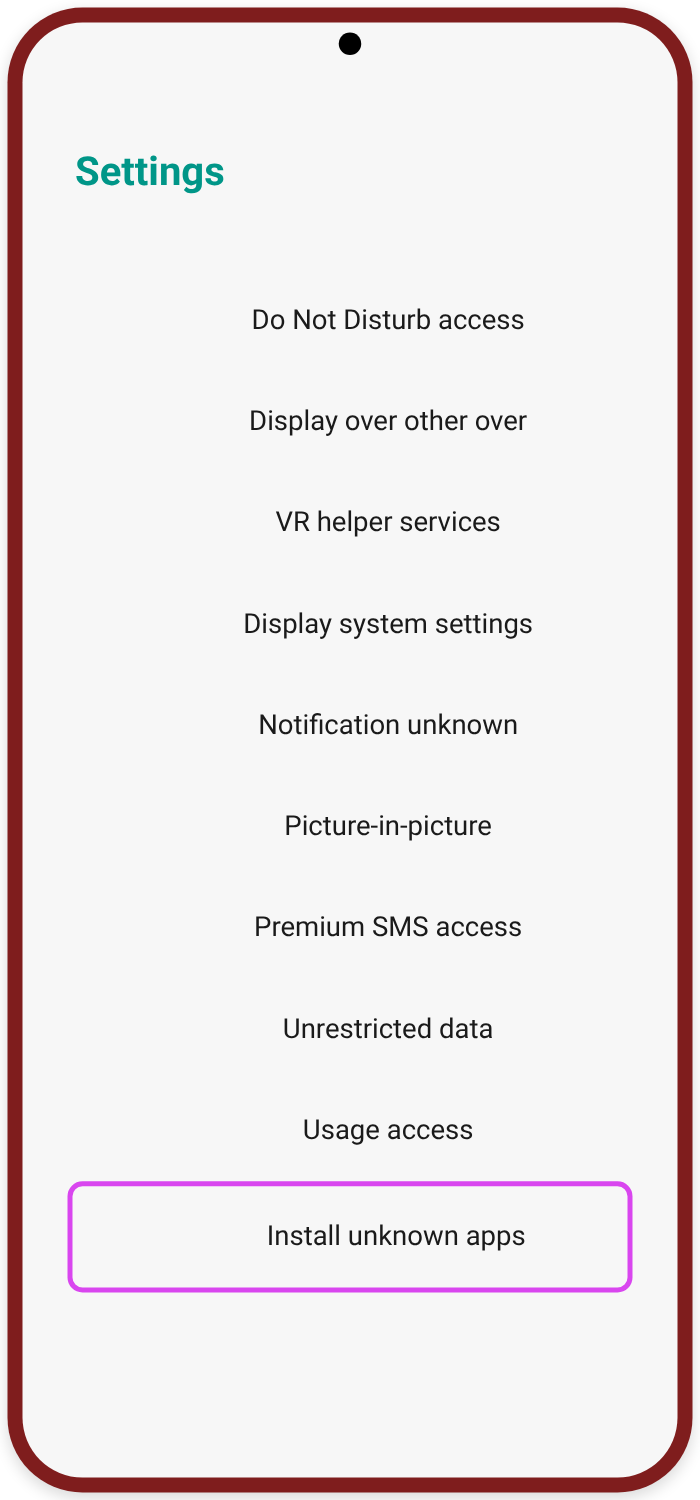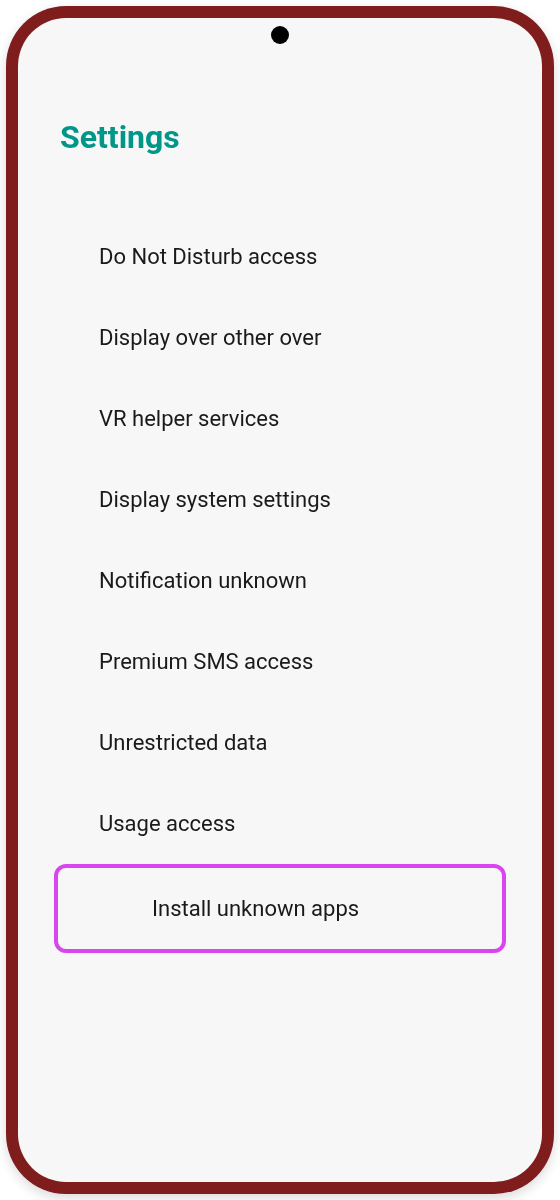--- a/index.html
+++ b/index.html
@@ -62,20 +62,21 @@
     .settings-list {
       padding: 20px 0;
     }
     
     .settings-item {
       padding: 28px 20px 28px 81px;
       font-size: 22px;
       color: #1a1a1a;
       cursor: pointer;
       position: relative;
+      text-align: center;
     }
     
     .settings-item.highlighted {
       margin: 0 36px;
       padding-left: 94px;
       border: 4px solid #d946ef;
       border-radius: 12px;
     }
   </style>
 </head>
@@ -99,20 +100,23 @@
       <div class="settings-item">
         <span>VR helper services</span>
       </div>
       <div class="settings-item">
         <span>Display system settings</span>
       </div>
       <div class="settings-item">
         <span>Notification unknown</span>
       </div>
       <div class="settings-item">
+        <span>Picture-in-picture</span>
+      </div>
+      <div class="settings-item">
         <span>Premium SMS access</span>
       </div>
       <div class="settings-item">
         <span>Unrestricted data</span>
       </div>
       <div class="settings-item">
         <span>Usage access</span>
       </div>
       <div class="settings-item highlighted">
         <span>Install unknown apps</span>

